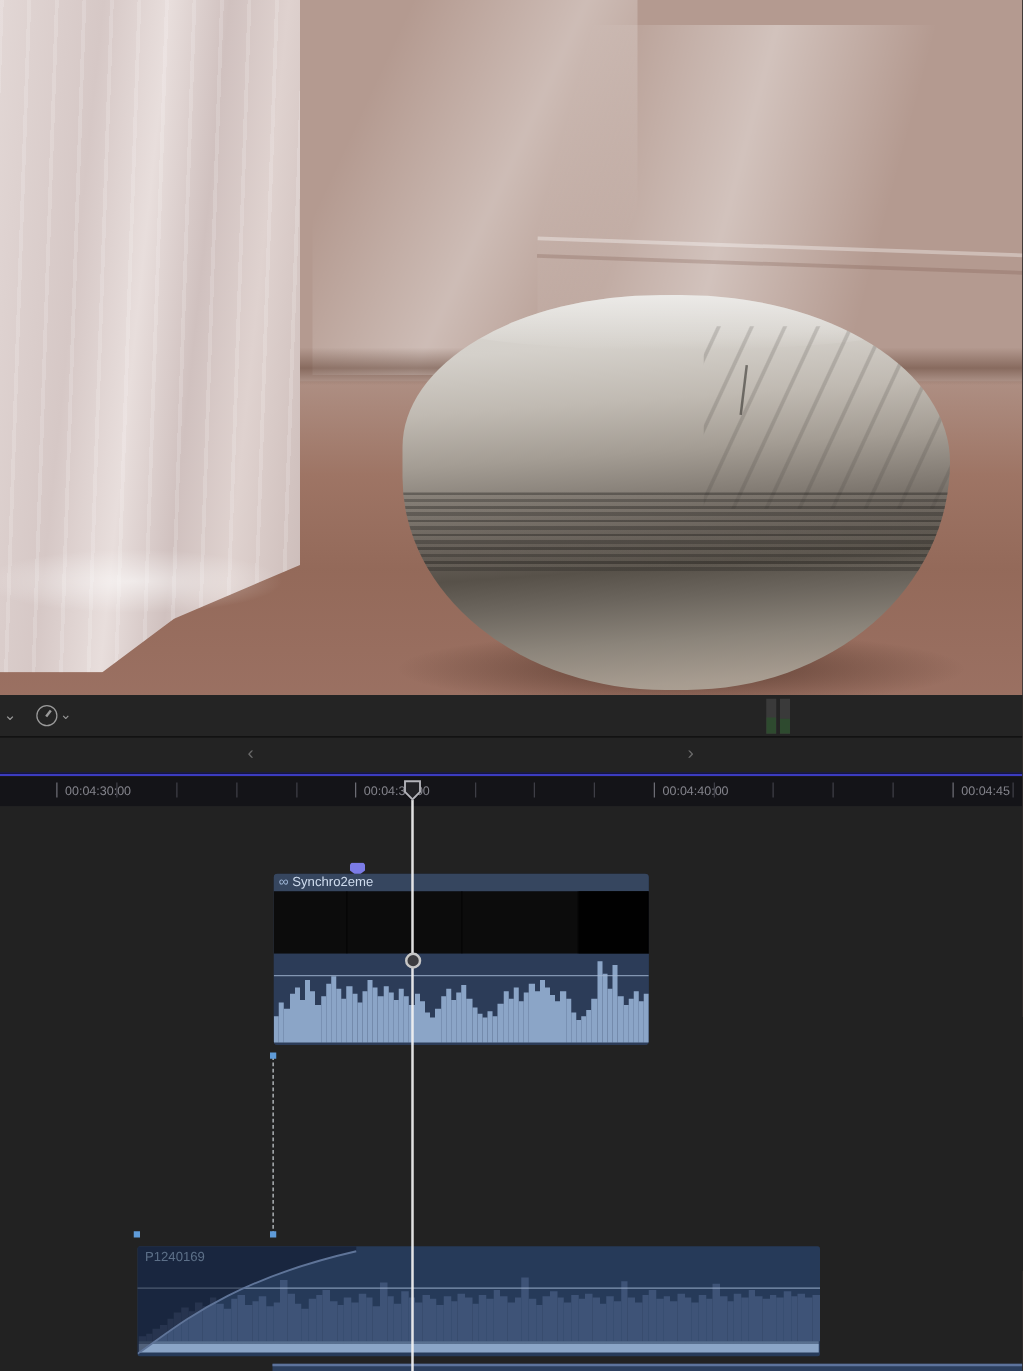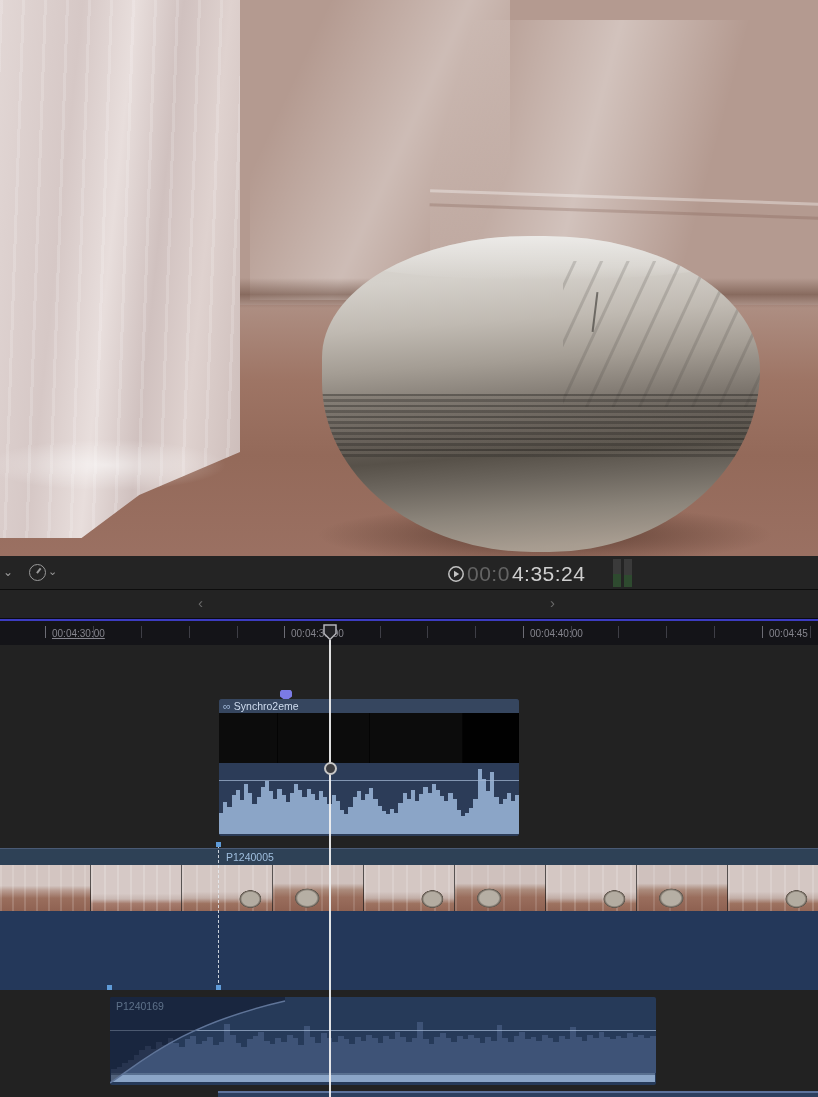--- a/index.html
+++ b/index.html
@@ -160,28 +160,20 @@
       <div class="bowl-band"></div>
       <div class="bowl-crack"></div>
     </div>
   </div>
 
   <div class="abs toolbar">
     <div class="abs tb-chev">⌄</div>
     <div class="abs gauge"></div>
     <div class="abs gauge-caret">⌄</div>
   </div>
-  <div class="abs timecode">
-    <svg width="18" height="18" viewBox="0 0 18 18">
-      <circle cx="9" cy="9" r="7.2" fill="none" stroke="#c2c2c2" stroke-width="1.5"></circle>
-      <path d="M7 5.8 L12.2 9 L7 12.2 Z" fill="#c2c2c2"></path>
-    </svg>
-    <span class="tc-dim">00:0</span>
-      <span class="tc-bright">4:35:24</span>
-  </div>
   <div class="abs meters">
     <div class="meter">
         <div class="meter-fill" style="height: 46%; background: rgb(46, 74, 47);"></div>
       </div>
     <div class="meter">
         <div class="meter-fill" style="height: 44%; background: rgb(46, 74, 47);"></div>
       </div>
   </div>
 
   <div class="abs nav-prev">‹</div>
@@ -196,21 +188,21 @@
       <div class="tick minor" style="left: 332px;"></div>
       <div class="tick minor" style="left: 380px;"></div>
       <div class="tick minor" style="left: 427px;"></div>
       <div class="tick minor" style="left: 475px;"></div>
       <div class="tick minor" style="left: 571px;"></div>
       <div class="tick minor" style="left: 618px;"></div>
       <div class="tick minor" style="left: 666px;"></div>
       <div class="tick minor" style="left: 714px;"></div>
       <div class="tick minor" style="left: 810px;"></div>
       <div class="tick major" style="left: 45px;"></div>
-      <div class="tick-label" style="left: 52px; text-decoration: underline;">00:04:30:00</div>
+      <div class="tick-label" style="left: 52px;">00:04:30:00</div>
       <div class="tick major" style="left: 284px;"></div>
       <div class="tick-label" style="left: 291px;">00:04:35:00</div>
       <div class="tick major" style="left: 523px;"></div>
       <div class="tick-label" style="left: 530px;">00:04:40:00</div>
       <div class="tick major" style="left: 762px;"></div>
       <div class="tick-label" style="left: 769px;">00:04:45</div>
     </div>
 
   <div class="abs timeline-bg"></div>
 
@@ -299,36 +291,20 @@
           <div class="wbar" style="height: 42%;"></div>
           <div class="wbar" style="height: 50%;"></div>
           <div class="wbar" style="height: 58%;"></div>
           <div class="wbar" style="height: 46%;"></div>
           <div class="wbar" style="height: 55%;"></div>
         </div>
       <div class="vol-line" style="top:17px"></div>
     </div>
   </div>
 
-  <div class="clip clip-p5">
-    <div class="p5-header">
-      <span class="p5-label">P1240005</span>
-    </div>
-    <div class="filmstrip p5-film">
-        <div class="frame fr-floor-curtain"></div>
-        <div class="frame fr-curtain"></div>
-        <div class="frame fr-curtain-bowl"></div>
-        <div class="frame fr-bowl-curtain"></div>
-        <div class="frame fr-curtain-bowl"></div>
-        <div class="frame fr-bowl-curtain"></div>
-        <div class="frame fr-curtain-bowl"></div>
-        <div class="frame fr-bowl-curtain"></div>
-        <div class="frame fr-curtain-bowl"></div>
-      </div>
-  </div>
 
   <div class="abs dashed-line"></div>
   <div class="abs dot dot-a" style="background: rgb(95, 155, 216);"></div>
   <div class="abs dot dot-b" style="background: rgb(95, 155, 216);"></div>
   <div class="abs dot dot-c" style="background: rgb(95, 155, 216);"></div>
 
   <div class="clip clip-p9">
     <span class="p9-label">P1240169</span>
     <div class="p9-wave wave-dark">
         <div class="wbar" style="height: 6%;"></div>

